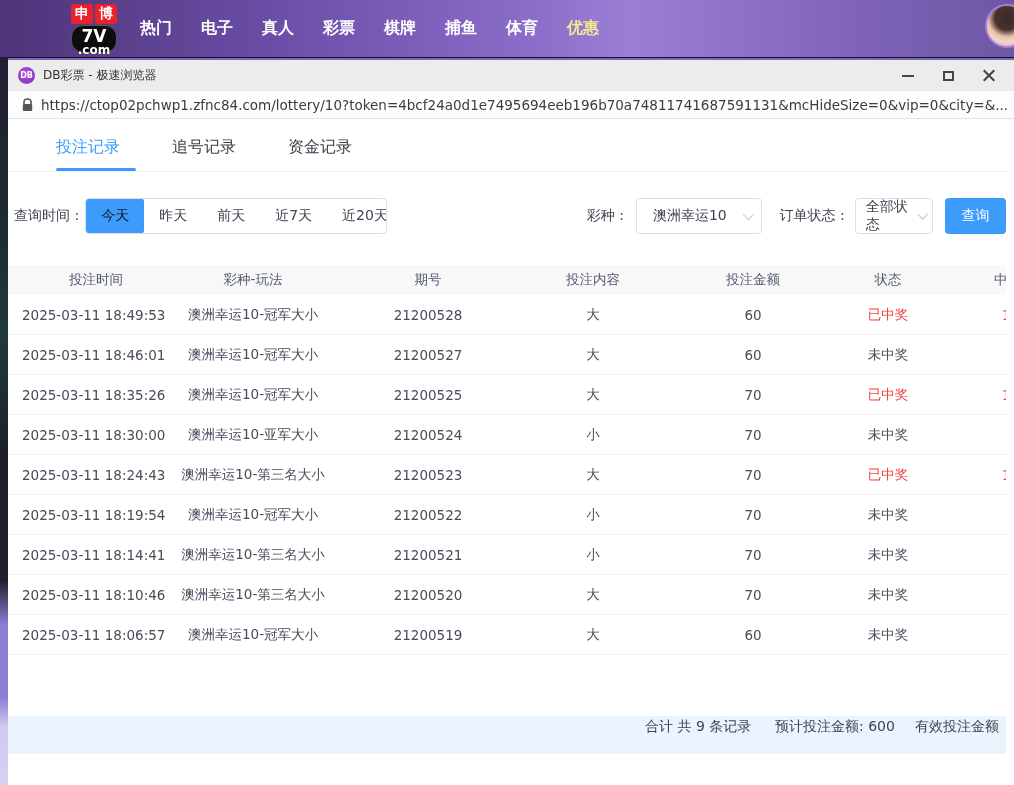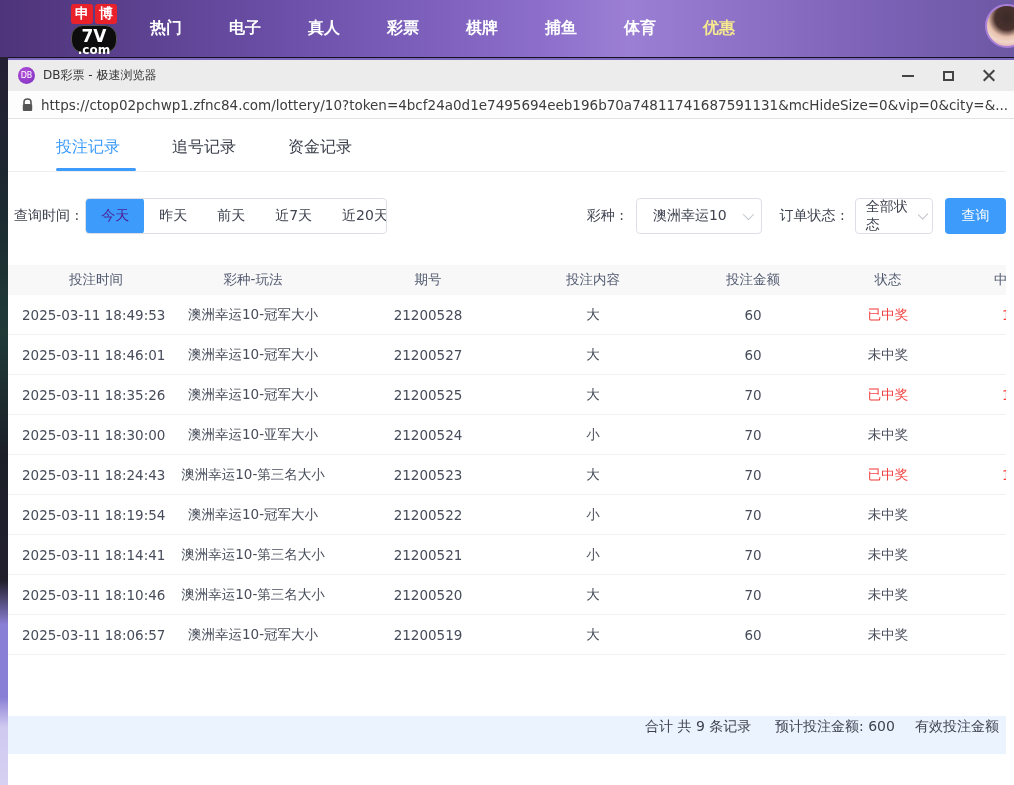--- a/index.html
+++ b/index.html
@@ -15,30 +15,30 @@
   
   .topbar { position:absolute; left:0; top:0; width:1014px; height:57px;
     background:linear-gradient(90deg,#4e3479 0%,#6b4fa8 28%,#8a6cc9 52%,#9b7fd4 62%,#7e63b8 85%,#6d58a4 100%);
     display:flex; align-items:center; }
   .logo { width:52px; height:50px; margin-left:68px; display:flex; flex-direction:column; align-items:center; }
   .logo-row { display:flex; gap:2px; }
   .logo-sq { width:22px; height:20px; background:#e8212b; border-radius:3px; color:#fff; font-size:14px; font-weight:bold; display:flex; align-items:center; justify-content:center; }
   .logo-box { width:46px; height:28px; background:#0d0d0d; border:1px solid #555; border-radius:12px; margin-top:1px; color:#fff; text-align:center; line-height:1; }
   .logo-7v { font-size:17px; font-weight:bold; letter-spacing:0; margin-top:2px; }
   .logo-com { font-size:12px; font-weight:bold; margin-top:-1px; }
-  .nav { display:flex; gap:47px; margin-left:30px; }
+  .nav { display:flex; gap:29px; margin-left:20px; }
   .nav-item { color:#ffffff; font-size:16px; font-weight:bold; cursor:pointer; white-space:nowrap; }
   .nav-item.hl { color:#f5e88e; }
   .avatar { position:absolute; right:-15px; top:4px; width:44px; height:44px; border-radius:50%;
     border:2px solid #a97fd8; background:radial-gradient(circle at 50% 30%,#3a2a28 0%,#4a322e 35%,#e8c0ae 55%,#f0d6c8 70%,#d88fa8 100%); }
 
   
   .window { position:absolute; left:8px; top:58px; width:1006px; height:727px; background:#ffffff; border-top:2px solid #7b68be; }
   .titlebar { height:31px; background:#ececec; display:flex; align-items:center; padding-left:10px; position:relative; }
-  .db-icon { width:17px; height:17px; border-radius:50%; background:radial-gradient(circle at 40% 35%,#b44fd8,#7a2fc0); color:#fff; font-size:8px; font-weight:normal; display:flex; align-items:center; justify-content:center; }
+  .db-icon { width:17px; height:17px; border-radius:50%; background:radial-gradient(circle at 40% 35%,#b44fd8,#7a2fc0); color:#fff; font-size:8px; font-weight:bold; display:flex; align-items:center; justify-content:center; }
   .win-title { font-size:12px; color:#333; margin-left:8px; }
   .win-controls { position:absolute; right:6px; top:0; height:31px; display:flex; }
   .wc { width:40px; height:31px; display:flex; align-items:center; justify-content:center; cursor:pointer; }
   .wc-min { width:12px; height:0; border-top:2px solid #444; }
   .wc-max { width:11px; height:10px; border:2px solid #444; }
   .wc-x { position:relative; width:13px; height:13px; }
   .wc-x::before,.wc-x::after { content:""; position:absolute; left:6px; top:-1px; width:2px; height:15px; background:#444; }
   .wc-x::before { transform:rotate(45deg); } .wc-x::after { transform:rotate(-45deg); }
 
   .urlbar { height:28px; background:#fdfdfd; border-bottom:1px solid #e2e2e2; display:flex; align-items:center; padding-left:14px; }
@@ -51,21 +51,21 @@
   .tabs { position:absolute; left:0; top:4px; width:998px; height:49px; border-bottom:1px solid #eceef1; display:flex; align-items:center; }
   .tab { font-size:16px; color:#3a3f4a; margin-left:6px; width:110px; cursor:pointer; position:relative; height:100%; display:flex; align-items:center; }
   .tab.active { color:#3d9bfb;margin-left:48px; }
   .tab.active::after { content:""; position:absolute; left:0; bottom:0; width:80px; height:3px; border-radius:2px; background:#3d9bfb; }
 
   
   .filters { position:absolute; left:0; top:79px; width:998px; height:36px; display:flex; align-items:center; font-size:14px; color:#3f4350; }
   .f-label { margin-left:6px; white-space:nowrap; }
   .seg { margin-left:6px; height:36px; border:1px solid #dcdfe6; border-radius:4px; background:#fff; display:flex; align-items:center; overflow:hidden; }
   .seg-item { padding:0 15px; height:36px; display:flex; align-items:center; cursor:pointer; color:#3f4350; position:relative; white-space:nowrap; }
-  .seg-item.active { background:#3d9bfb; color:#4c1d95; border-radius:4px; }
+  .seg-item.active { background:#3d9bfb; color:#0f172a; border-radius:4px; }
   .seg-div { width:1px; height:15px; background:#dcdfe6; }
   .select { height:36px; border:1px solid #dcdfe6; border-radius:4px; background:#fff; display:flex; align-items:center; justify-content:space-between; padding:0 10px 0 16px; cursor:pointer; color:#3f4350; }
   .sel-lottery { width:145px; margin-left:12px; }
   .sel-status { width:90px; margin-left:10px; padding:0 7px 0 10px; }
   .chev { width:8px; height:8px; border-right:1.6px solid #c0c4cc; border-bottom:1.6px solid #c0c4cc; transform:rotate(45deg) translateY(-2px); }
   .lbl-lottery { margin-left:200px; }
   .lbl-status { margin-left:18px; }
   .search-btn { margin-left:12px; width:73px; height:36px; background:#3d9bfb; color:#fff; border:none; border-radius:4px; font-size:14px; cursor:pointer; font-family:inherit; }
 
   

